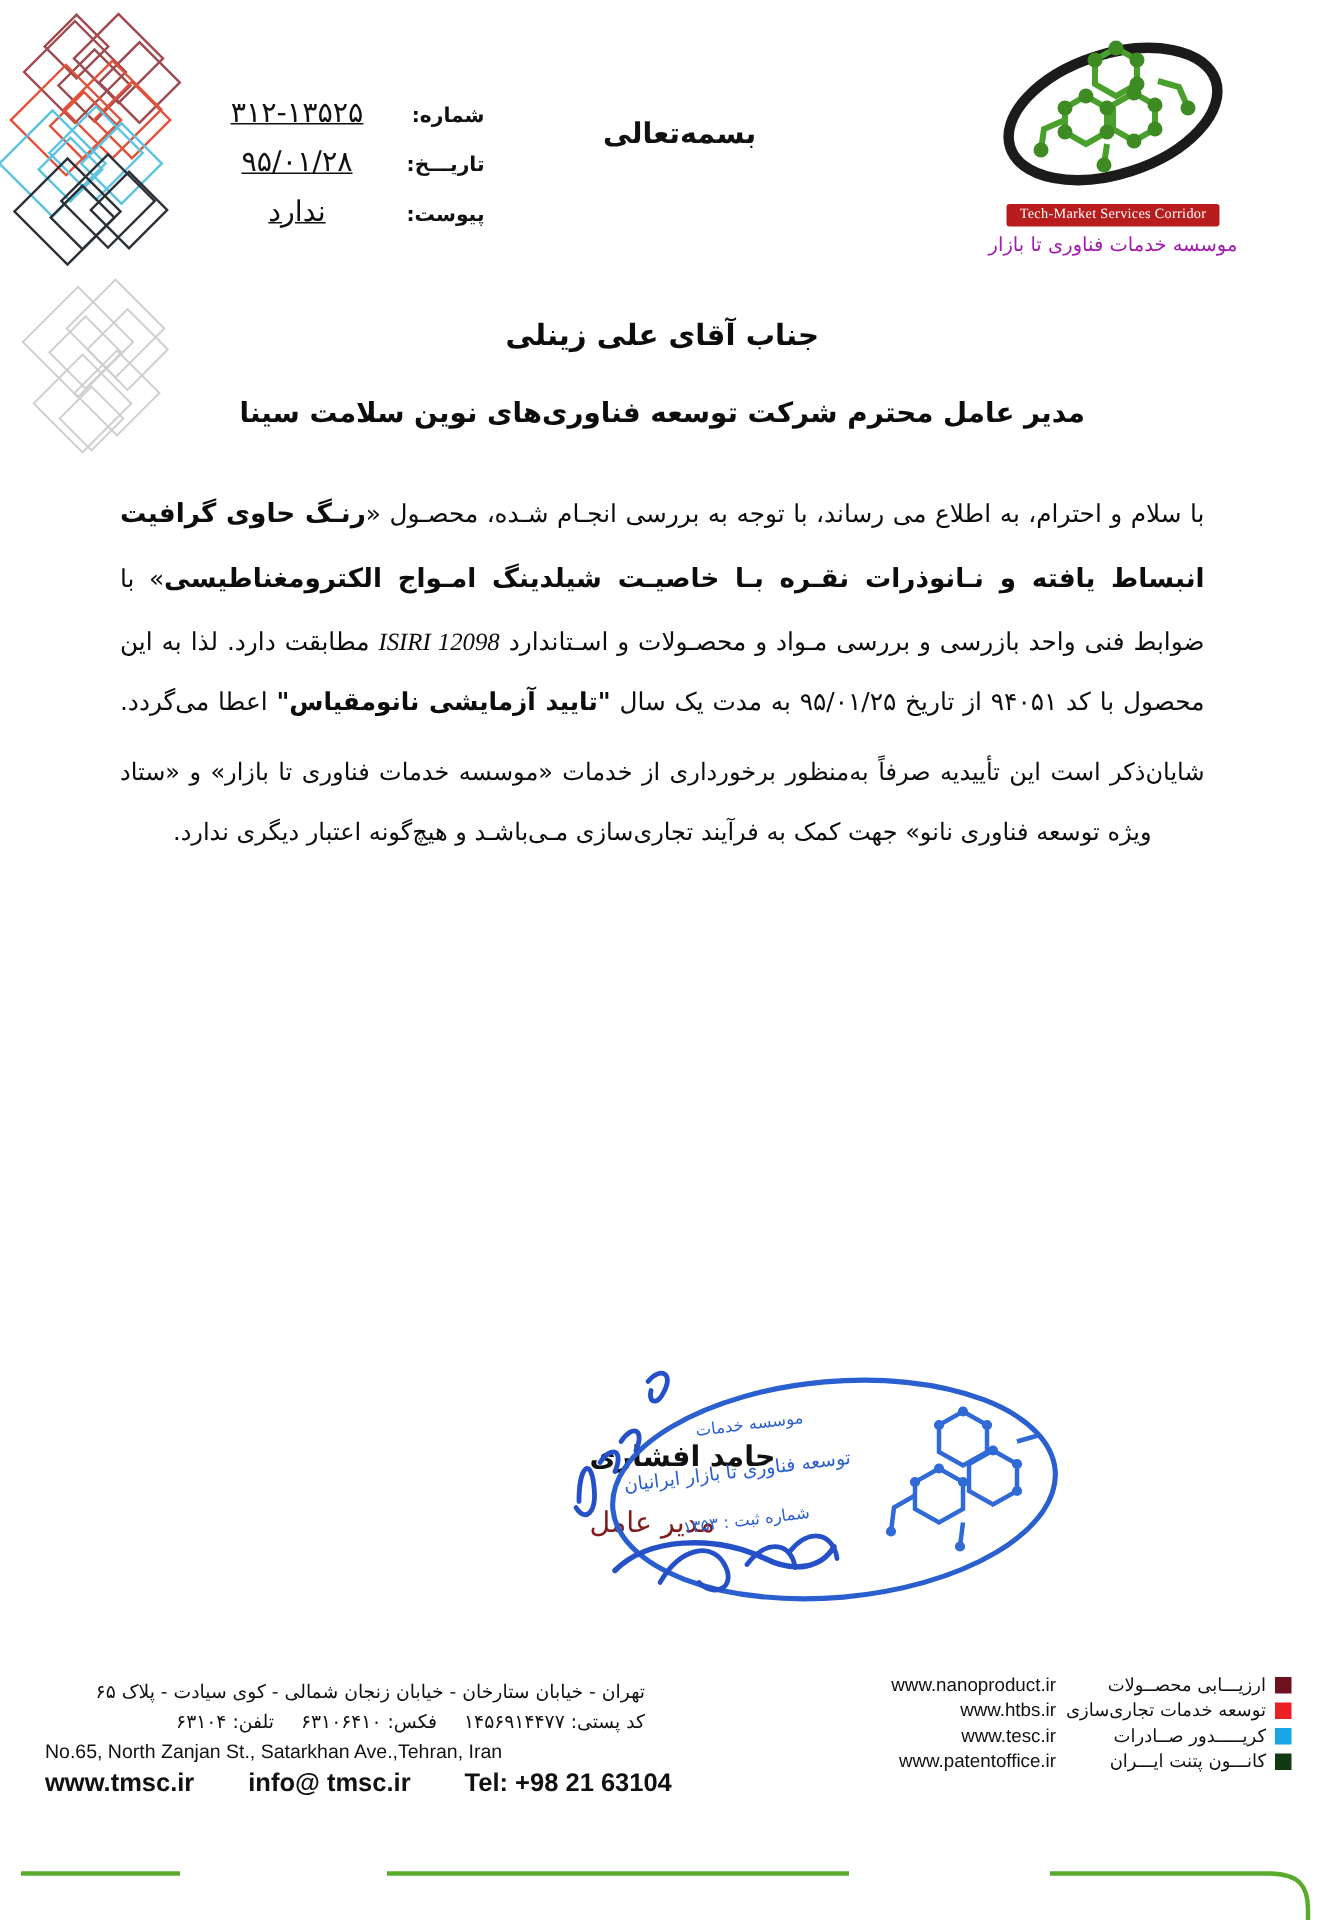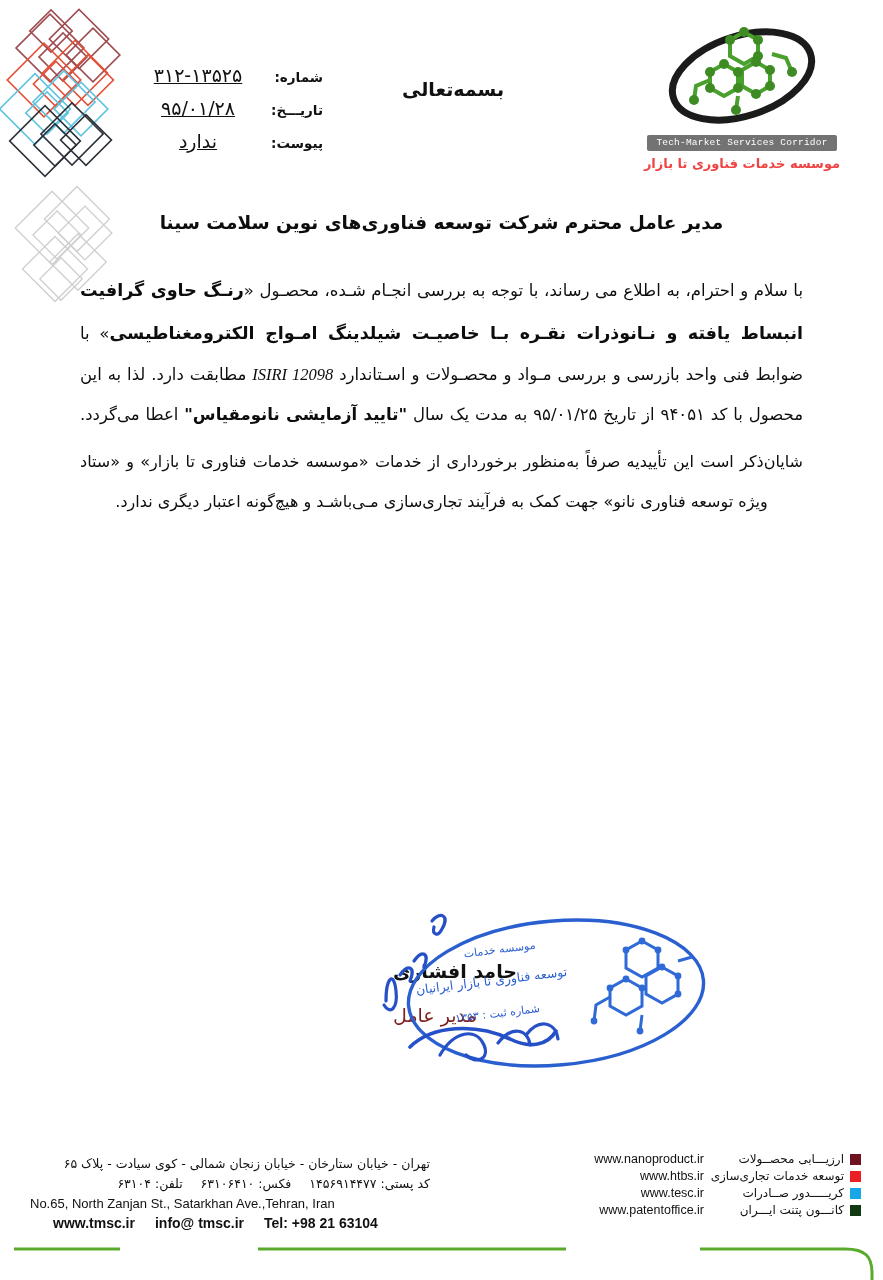--- a/index.html
+++ b/index.html
@@ -34,34 +34,34 @@
   .letterhead {
     position: absolute;
     right: 36px;
     top: 18px;
     width: 210px;
     text-align: center;
   }
   .logo-wrap { position: relative; width: 180px; height: 112px; margin: 0 auto; }
   .corridor-bar {
     display: inline-block;
-    background: #737373;
+    background: #b91c1c;
     color: #ffffff;
     font-size: 9.5px;
     letter-spacing: .2px;
     padding: 2px 9px 3px;
     border-radius: 2px;
-    font-family: Liberation Mono, monospace;
+    font-family: Liberation Serif, serif;
     white-space: nowrap;
   }
   .logo-fa {
     margin-top: 5px;
     font-size: 13px;
-    font-weight: bold;
-    color: #ef4444;
+    font-weight: normal;
+    color: #a21caf;
     letter-spacing: .3px;
   }
 
   
   .besmeh {
     position: absolute;
     left: 402px;
     top: 78px;
     font-size: 19px;
     font-weight: bold;
@@ -172,21 +172,21 @@
     width: 340px;
     height: 190px;
     pointer-events: none;
   }
 
   
   .footer {
     position: absolute;
     left: 0;
     right: 0;
-    top: 1150px;
+    top: 1114px;
     height: 130px;
     text-decoration: underline;
   }
 
   .footer-left {
     position: absolute;
     left: 30px;
     top: 6px;
     width: 400px;
     direction: rtl;
@@ -211,27 +211,26 @@
     direction: ltr;
     text-align: left;
     font-size: 13px;
     font-family: "Liberation Sans", sans-serif;
     margin-bottom: 4px;
     white-space: nowrap;
   }
   .f-en-line3 {
     direction: ltr;
     text-align: left;
-    font-size: 14px;
+    font-size: 17px;
     font-family: "Liberation Sans", sans-serif;
     font-weight: bold;
     display: flex;
-    gap: 20px;
-    white-space: nowrap;
-    margin-left: 23px;
+    gap: 36px;
+    white-space: nowrap;
   }
 
   .footer-right {
     position: absolute;
     right: 22px;
     top: 2px;
     width: 330px;
     direction: rtl;
   }
   .svc-row {
@@ -363,20 +362,21 @@
       <span class="meta-label">تاریـــخ:</span>
       <span class="meta-value">۹۵/۰۱/۲۸</span>
     </div>
     <div class="meta-row">
       <span class="meta-label">پیوست:</span>
       <span class="meta-value">ندارد</span>
     </div>
   </div>
 
   <div class="body-area">
+    <div class="addressee">جناب آقای علی زینلی</div>
     <div class="addressee2">مدیر عامل محترم شرکت توسعه فناوری‌های نوین سلامت سینا</div>
 
     <div class="para just">
       <span>با سلام و احترام، به اطلاع می رساند، با توجه به بررسی انجـام شـده، محصـول «</span><span class="em-bold">رنـگ حاوی گرافیت انبساط یافته و نـانوذرات نقـره بـا خاصیـت شیلدینگ امـواج الکترومغناطیسی</span><span>» با ضوابط فنی واحد بازرسی و بررسی مـواد و محصـولات و اسـتاندارد </span><span class="isiri">ISIRI  12098</span><span> مطابقت دارد. لذا به این محصول با کد </span><span>۹۴۰۵۱</span><span> از تاریخ  </span><span>۹۵/۰۱/۲۵</span><span> به مدت یک سال </span><span class="q" style="font-weight:bold;">"تایید آزمایشی نانومقیاس"</span><span> اعطا می‌گردد.</span>
     </div>
 
     <div class="closing-block">
       <div class="closing">شایان‌ذکر است این تأییدیه صرفاً به‌منظور برخورداری از خدمات «موسسه خدمات فناوری تا بازار» و «ستاد ویژه توسعه فناوری نانو» جهت کمک به فرآیند تجاری‌سازی مـی‌باشـد و هیچ‌گونه اعتبار دیگری ندارد.</div>
     </div>
   </div>

